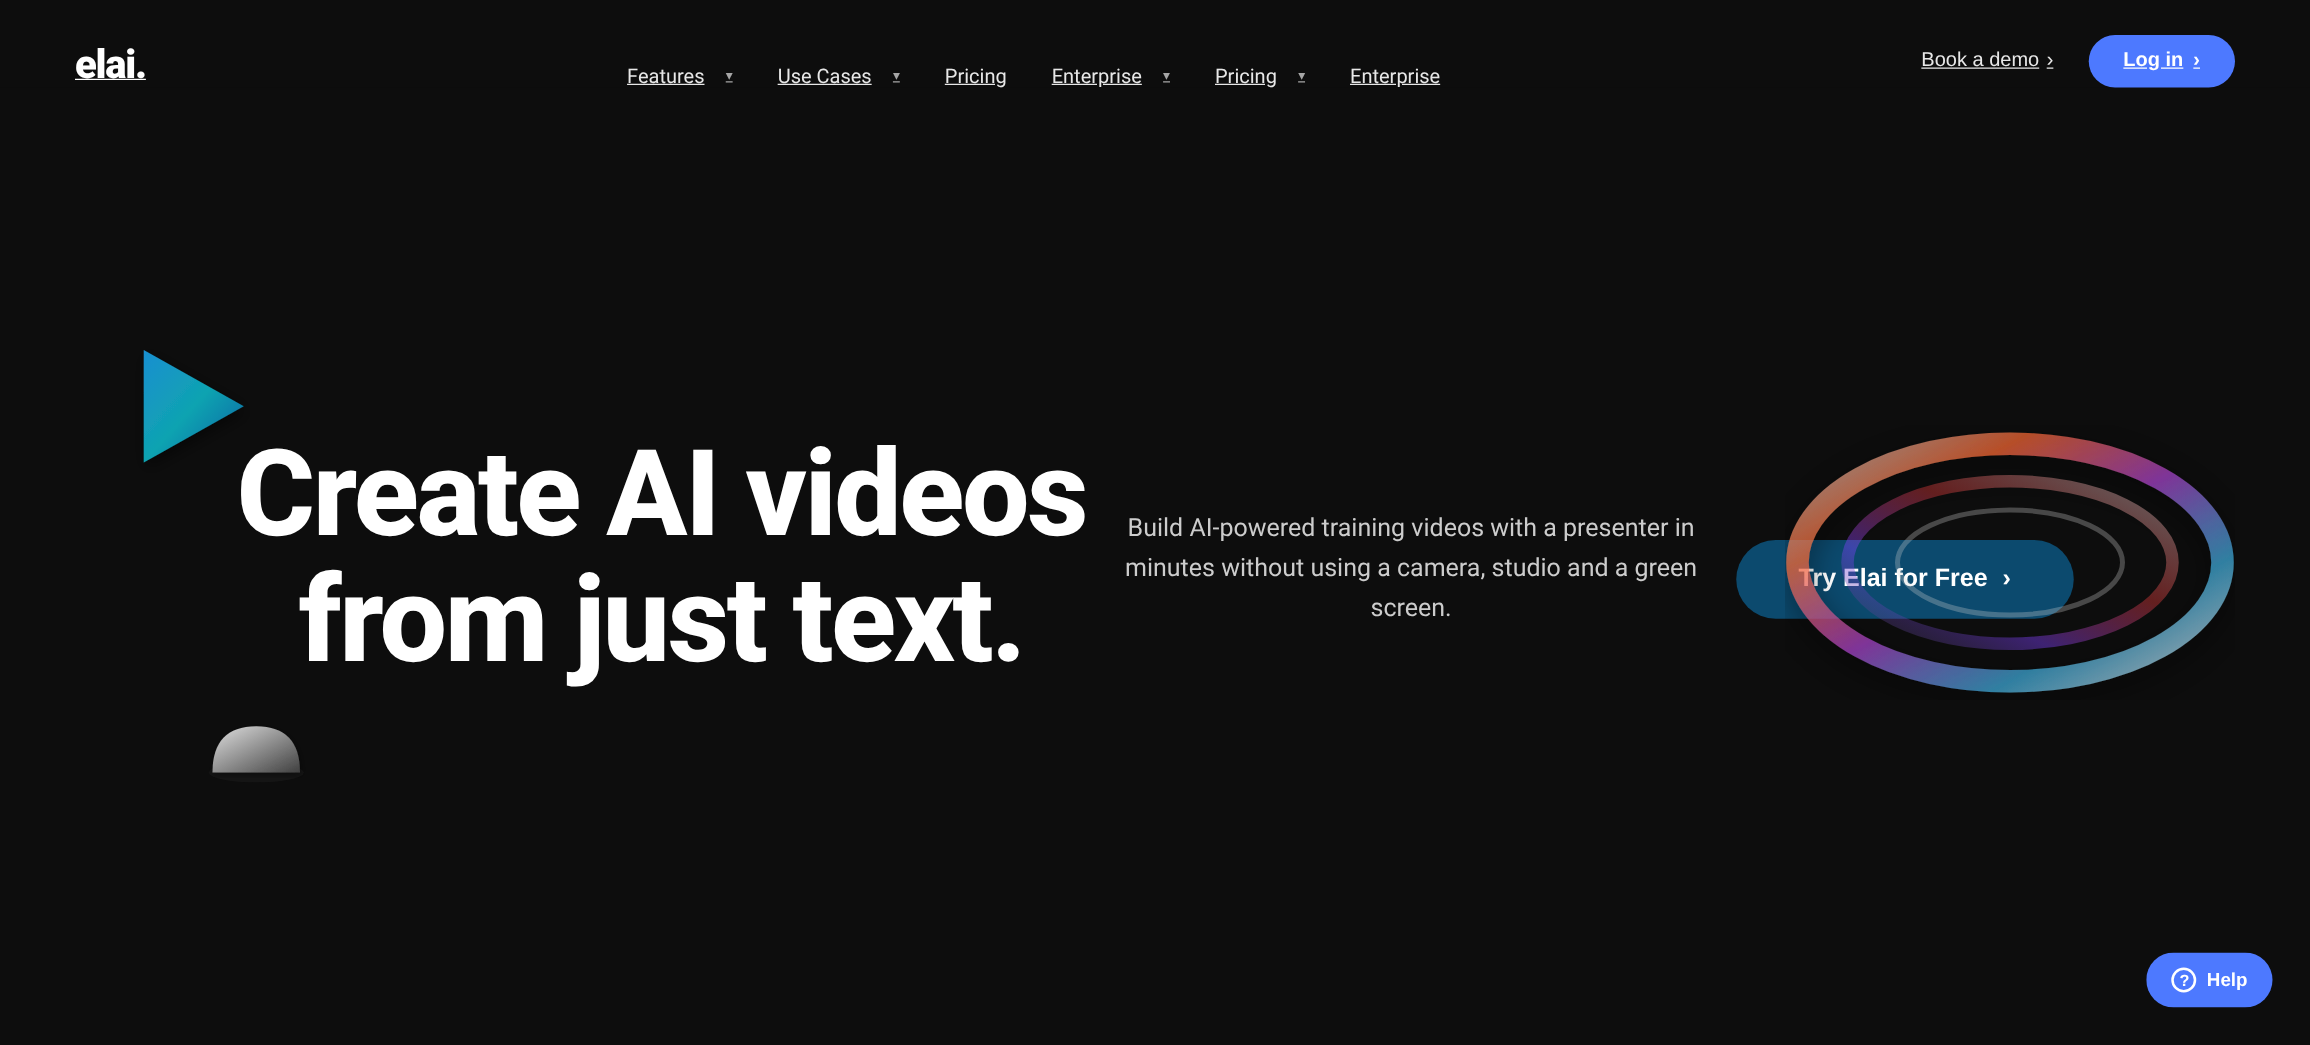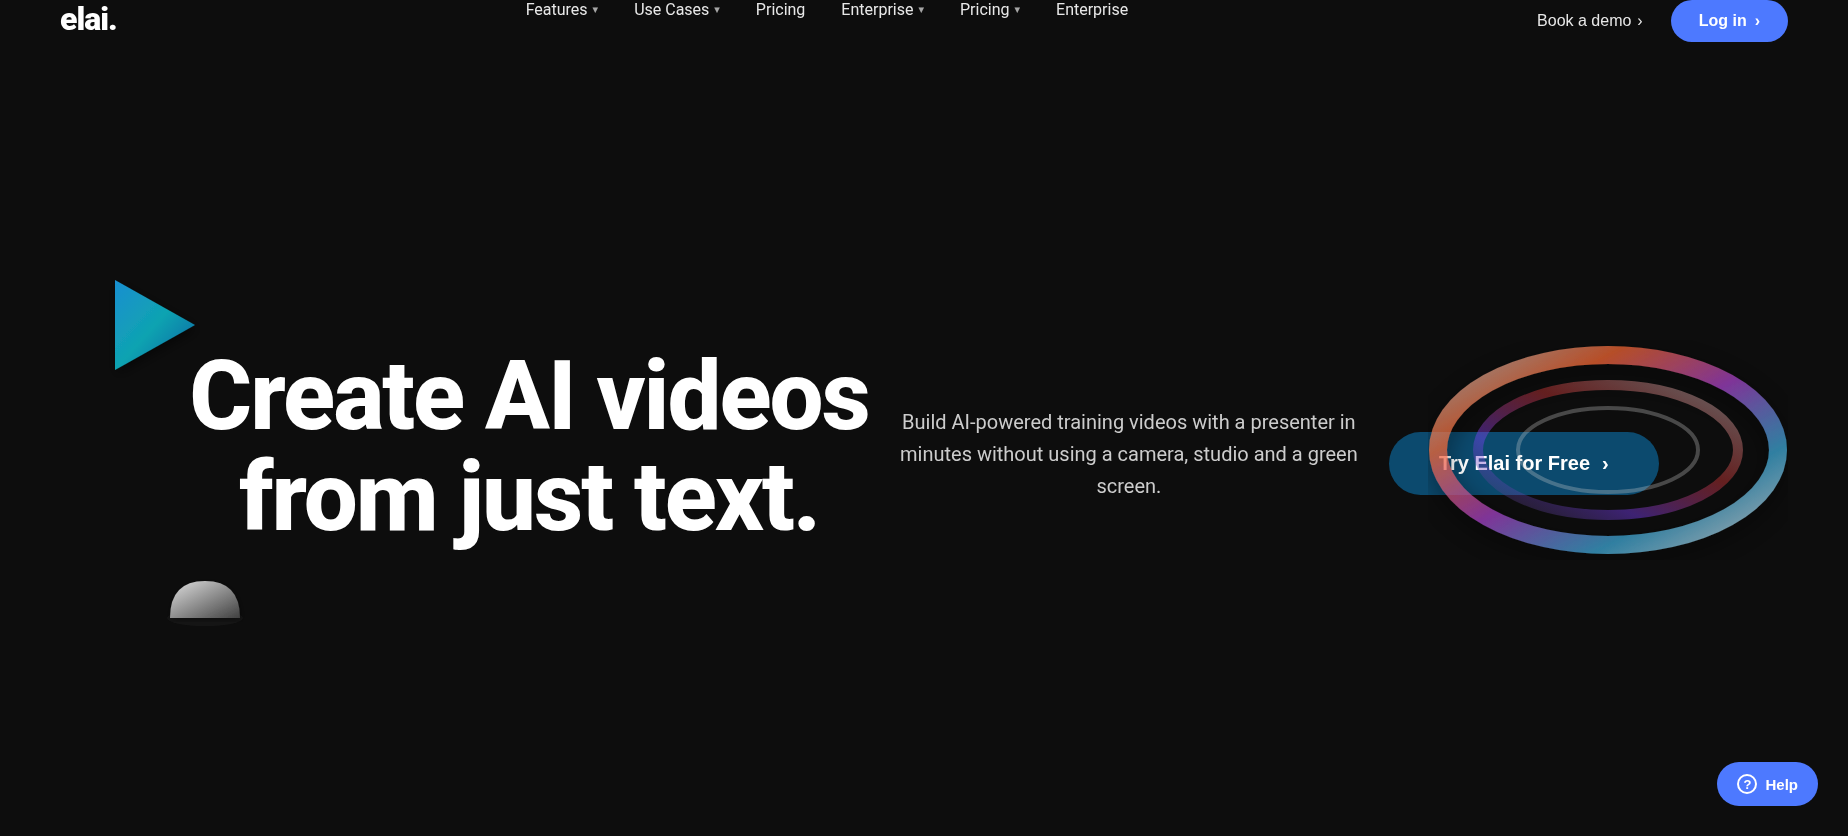--- a/index.html
+++ b/index.html
@@ -13,27 +13,28 @@
       color: #ffffff;
       font-family: -apple-system, BlinkMacSystemFont, 'Segoe UI', Roboto, Helvetica, Arial, sans-serif;
       width: 1848px;
       min-height: 836px;
       overflow: hidden;
     }
 
     
     nav {
       display: flex;
-      align-items: flex-start;
+      align-items: flex-end;
       justify-content: space-between;
       padding: 0 60px;
       height: 70px;
       background-color: #0d0d0d;
       position: relative;
       z-index: 10;
+      text-decoration: underline;
     }
 
     .nav-logo {
       font-size: 32px;
       font-weight: 900;
       color: #ffffff;
       letter-spacing: -1px;
     }
 
     .nav-links {
@@ -43,21 +44,21 @@
       list-style: none;
     }
 
     .nav-links li a {
       color: #ffffff;
       text-decoration: none;
       font-size: 16px;
       font-weight: 400;
       display: flex;
       align-items: center;
-      gap: 5px;
+      gap: 17px;
       opacity: 0.9;
     }
 
     .chevron {
       font-size: 11px;
       opacity: 0.7;
     }
 
     .nav-right {
       display: flex;

